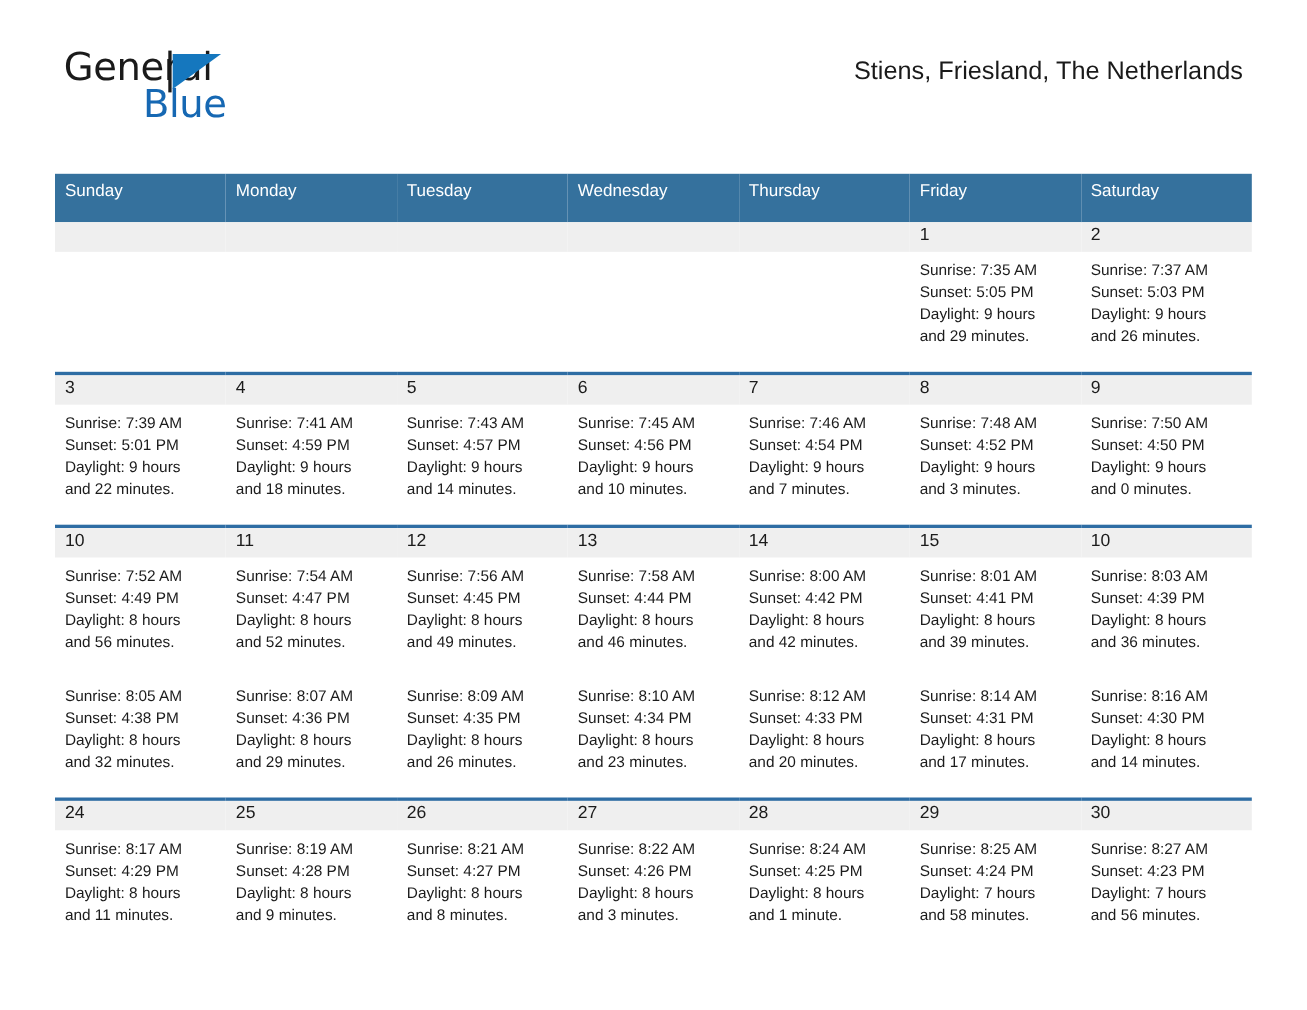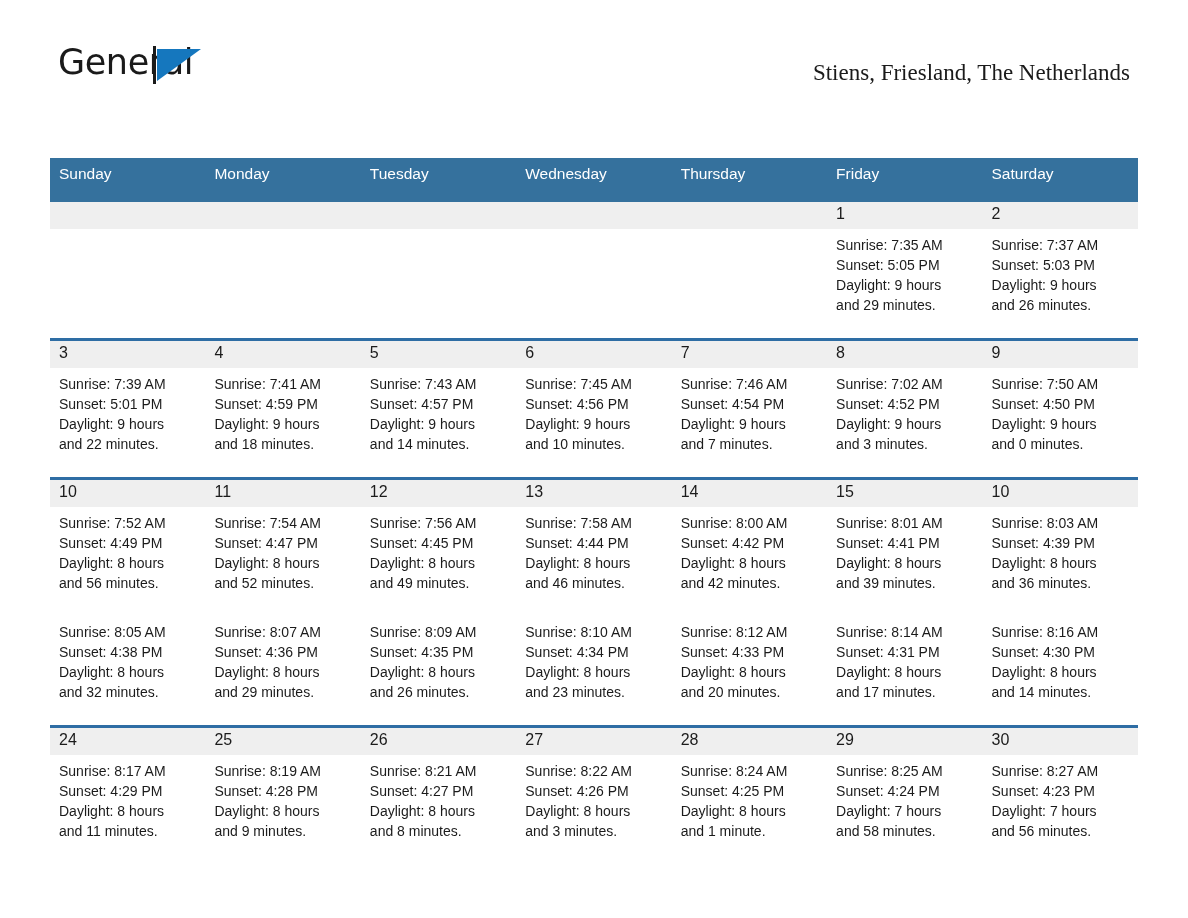--- a/index.html
+++ b/index.html
@@ -84,27 +84,26 @@
     text-align: right;
   }
   .cal-title {
     font-size: 40px;
     font-weight: 400;
     line-height: 1.1;
     color: #1a1a1a;
     white-space: nowrap;
   }
   .cal-subtitle {
-    margin-top: 18px;
+    margin-top: 10px;
     font-size: 23px;
     font-weight: 400;
     line-height: 1.1;
     color: #1a1a1a;
     white-space: nowrap;
-    font-family: Liberation Serif, serif;
   }
 
   
   .calendar {
     position: absolute;
     left: 50px;
     top: 158px;
     width: 1088px;
     border-collapse: collapse;
     table-layout: fixed;
@@ -160,20 +159,21 @@
 <body>
 
 <div class="page">
 
   <div class="masthead">
 
     <div class="brand">
       <span class="brand-row1">General</span>
       <span class="brand-stem"></span>
       <span class="brand-flag"></span>
+      <span class="brand-row2">Blue</span>
     </div>
 
     <div class="title-block">
       <div class="cal-subtitle">Stiens, Friesland, The Netherlands</div>
     </div>
 
   </div>
 
   <table class="calendar">
     <colgroup>
@@ -261,21 +261,21 @@
             <span class="line">Daylight: 9 hours</span>
             <span class="line">and 10 minutes.</span>
           </td>
         <td class="body-cell">
             <span class="line">Sunrise: 7:46 AM</span>
             <span class="line">Sunset: 4:54 PM</span>
             <span class="line">Daylight: 9 hours</span>
             <span class="line">and 7 minutes.</span>
           </td>
         <td class="body-cell">
-            <span class="line">Sunrise: 7:02 AM</span>
+            <span class="line">Sunrise: 7:48 AM</span>
             <span class="line">Sunset: 4:52 PM</span>
             <span class="line">Daylight: 9 hours</span>
             <span class="line">and 3 minutes.</span>
           </td>
         <td class="body-cell">
             <span class="line">Sunrise: 7:50 AM</span>
             <span class="line">Sunset: 4:50 PM</span>
             <span class="line">Daylight: 9 hours</span>
             <span class="line">and 0 minutes.</span>
           </td>

